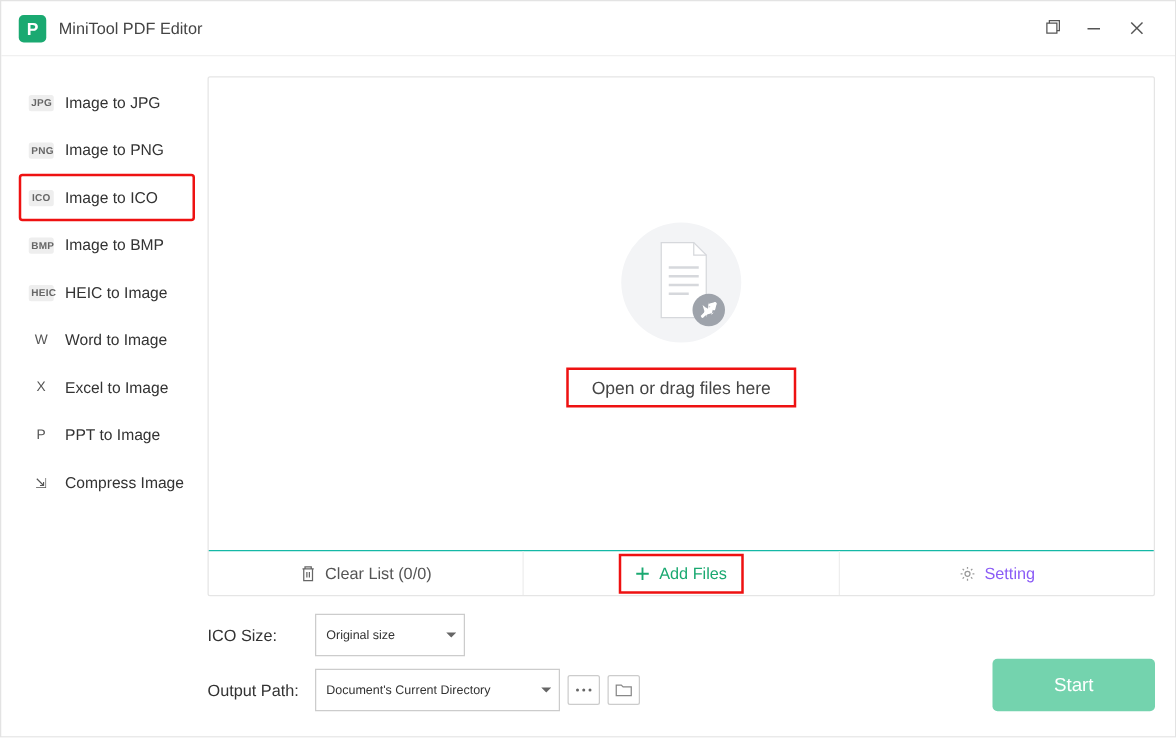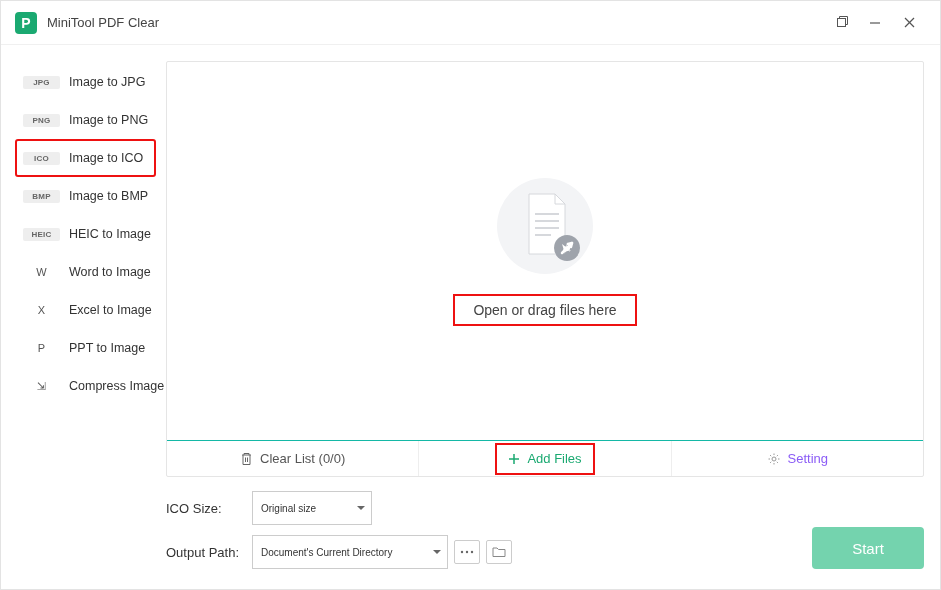--- a/index.html
+++ b/index.html
@@ -6,21 +6,21 @@
 body { font-family: -apple-system, "Segoe UI", Arial, sans-serif; font-size: 13px; color: #444; background: #f5f5f5; }
 .window { width: 941px; height: 590px; background: #fff; display: flex; flex-direction: column; border: 1px solid #e3e3e3; position: relative; }
 .titlebar { height: 44px; display: flex; align-items: center; padding: 0 14px; border-bottom: 1px solid #f0f0f0; }
 .titlebar .logo { width: 22px; height: 22px; background: #1aa971; border-radius: 4px; margin-right: 10px; display: flex; align-items: center; justify-content: center; color: #fff; font-weight: bold; font-size: 14px; }
 .titlebar .title { font-size: 13px; color: #444; }
 .titlebar .spacer { flex: 1; }
 .titlebar .winbtn { width: 34px; height: 30px; display: flex; align-items: center; justify-content: center; color: #555; cursor: pointer; }
 .body { flex: 1; display: flex; }
 .sidebar { width: 165px; padding-top: 18px; display: flex; flex-direction: column; }
 .side-item { height: 38px; display: flex; align-items: center; padding-left: 22px; font-size: 12.5px; color: #333; cursor: pointer; gap: 9px; }
-.side-item .badge { font-size: 8px; font-weight: 600; letter-spacing: 0.2px; background: #eee; color: #666; padding: 2px 2px; border-radius: 2px; width: 37px; text-align: center; }
+.side-item .badge { font-size: 8px; font-weight: 600; letter-spacing: 0.2px; background: #eee; color: #666; padding: 2px 2px; border-radius: 2px; width: 20px; text-align: center; }
 .side-item .badge.letter { background: transparent; font-size: 11px; font-weight: 500; color: #555; }
 .side-item.highlighted { border: 2.5px solid #e11; border-radius: 3px; margin: 0 10px 0 14px; padding-left: 6px; }
 .sidebar-bottom { margin-top: auto; padding: 18px 0 22px 22px; display: flex; align-items: center; gap: 10px; color: #333; cursor: pointer; font-size: 13px; }
 .main { flex: 1; display: flex; flex-direction: column; padding: 16px 16px 20px 0; }
 .drop-area { flex: 1; border: 1px solid #e5e5e5; border-radius: 2px; display: flex; flex-direction: column; justify-content: flex-end; background: #fff; }
 .drop-center { flex: 1; display: flex; flex-direction: column; align-items: center; justify-content: center; }
 .doc-icon-wrap { position: relative; width: 100px; height: 100px; margin-bottom: 18px; }
 .doc-icon-wrap svg { position: absolute; left: 50%; top: 50%; transform: translate(-50%, -50%); }
 .drop-text { border: 2.5px solid #e11; padding: 6px 18px; font-size: 14px; color: #444; }
 .action-bar { height: 36px; border-top: 1px solid #14b8a6; display: flex; }
@@ -29,31 +29,31 @@
 .action-cell.add { color: #1aa971; position: relative; }
 .action-cell.add .redbox { position: absolute; border: 2.5px solid #e11; left: 50%; transform: translateX(-50%); width: 100px; height: 32px; pointer-events: none; }
 .bottom-controls { display: flex; align-items: flex-end; padding-top: 14px; gap: 12px; }
 .controls-left { display: flex; flex-direction: column; gap: 10px; }
 .control-row { display: flex; align-items: center; gap: 6px; font-size: 13px; color: #333; }
 .control-row label { min-width: 80px; }
 .select { border: 1px solid #ccc; height: 34px; padding: 0 22px 0 8px; font-size: 10px; color: #333; background: #fff; appearance: none; position: relative; }
 .select-wrap { position: relative; display: inline-block; }
 .select-wrap::after { content: ""; position: absolute; right: 7px; top: 50%; transform: translateY(-25%); border: 4px solid transparent; border-top-color: #666; pointer-events: none; }
 .iconbtn { width: 26px; height: 24px; border: 1px solid #ccc; display: flex; align-items: center; justify-content: center; background: #fff; cursor: pointer; border-radius: 2px; color: #666; }
-.start-btn { margin-left: auto; width: 112px; height: 42px; background: #74d3ae; color: #fff; border: none; border-radius: 4px; font-size: 15px; cursor: pointer; }
+.start-btn { margin-left: auto; width: 130px; height: 42px; background: #74d3ae; color: #fff; border: none; border-radius: 4px; font-size: 15px; cursor: pointer; }
 svg { display: block; }
 </style>
 </head>
 <body>
 
 <div class="window">
 
   <div class="titlebar">
     <div class="logo">P</div>
-    <div class="title">MiniTool PDF Clear</div>
+    <div class="title">MiniTool PDF Editor</div>
     <div class="spacer"></div>
     <div class="winbtn">
       <svg width="15" height="15" viewBox="0 0 15 15">
           <rect x="3.5" y="3.5" width="8" height="8" fill="none" stroke="#555"></rect>
           <path d="M5.5 3.5 V1.5 H13.5 V9.5 H11.5" fill="none" stroke="#555"></path>
         </svg>
     </div>
     <div class="winbtn">
       <svg width="14" height="14" viewBox="0 0 14 14">
           <line x1="2" y1="7" x2="12" y2="7" stroke="#555" stroke-width="1.2"></line>

